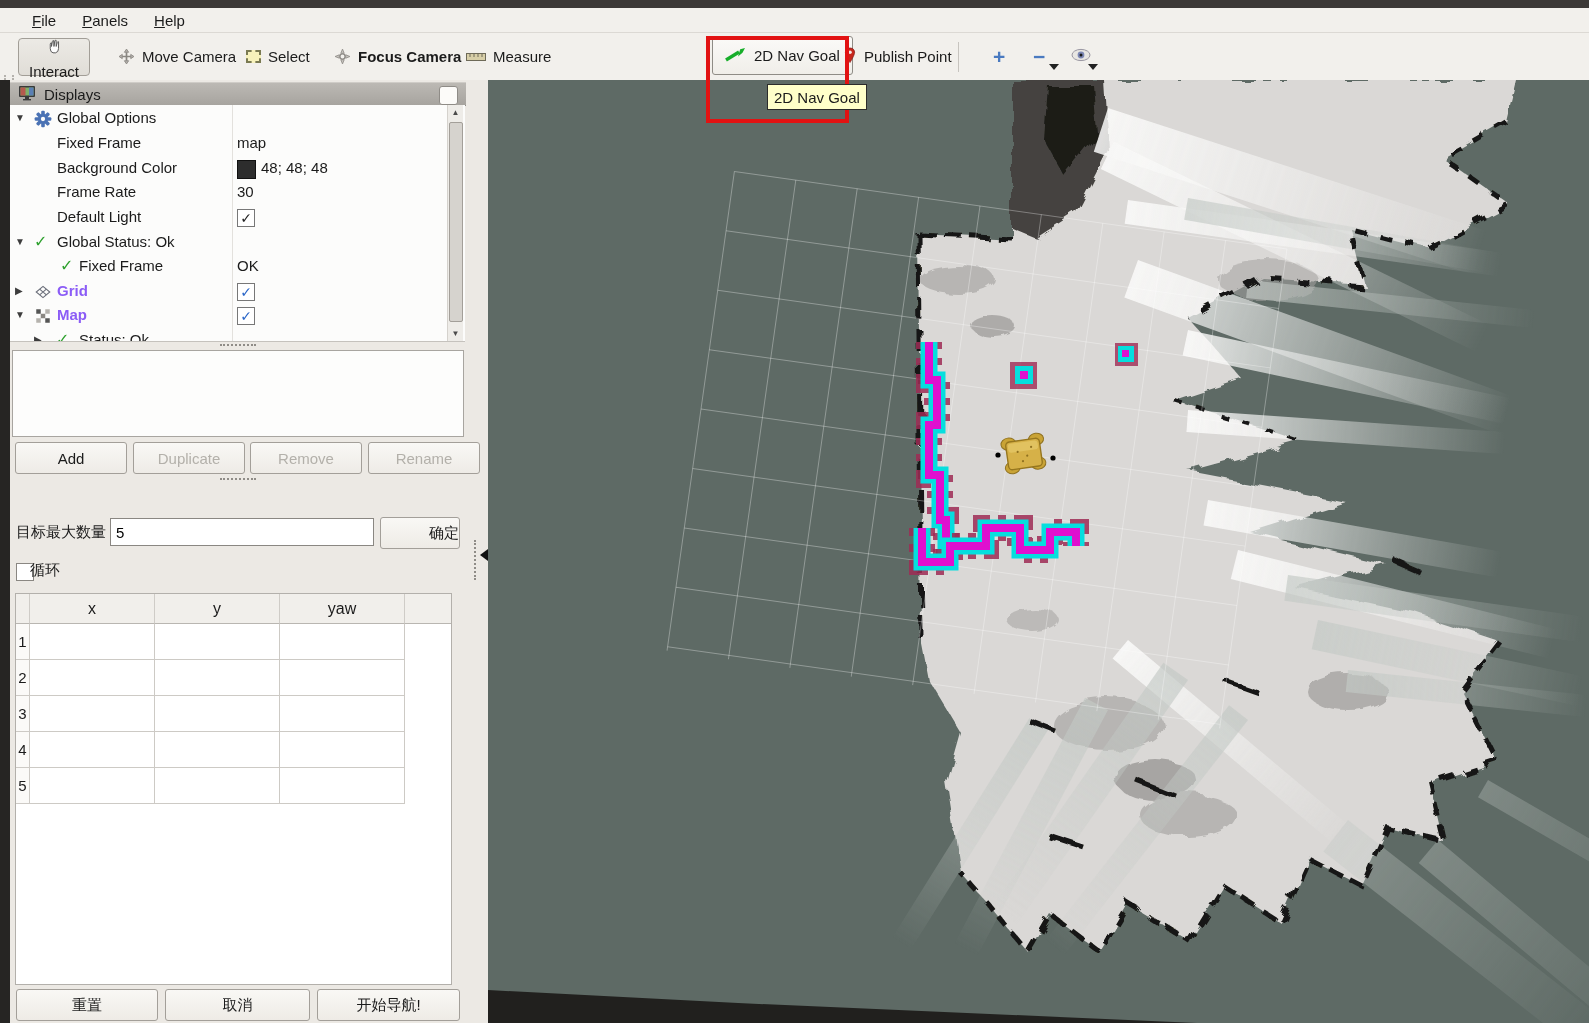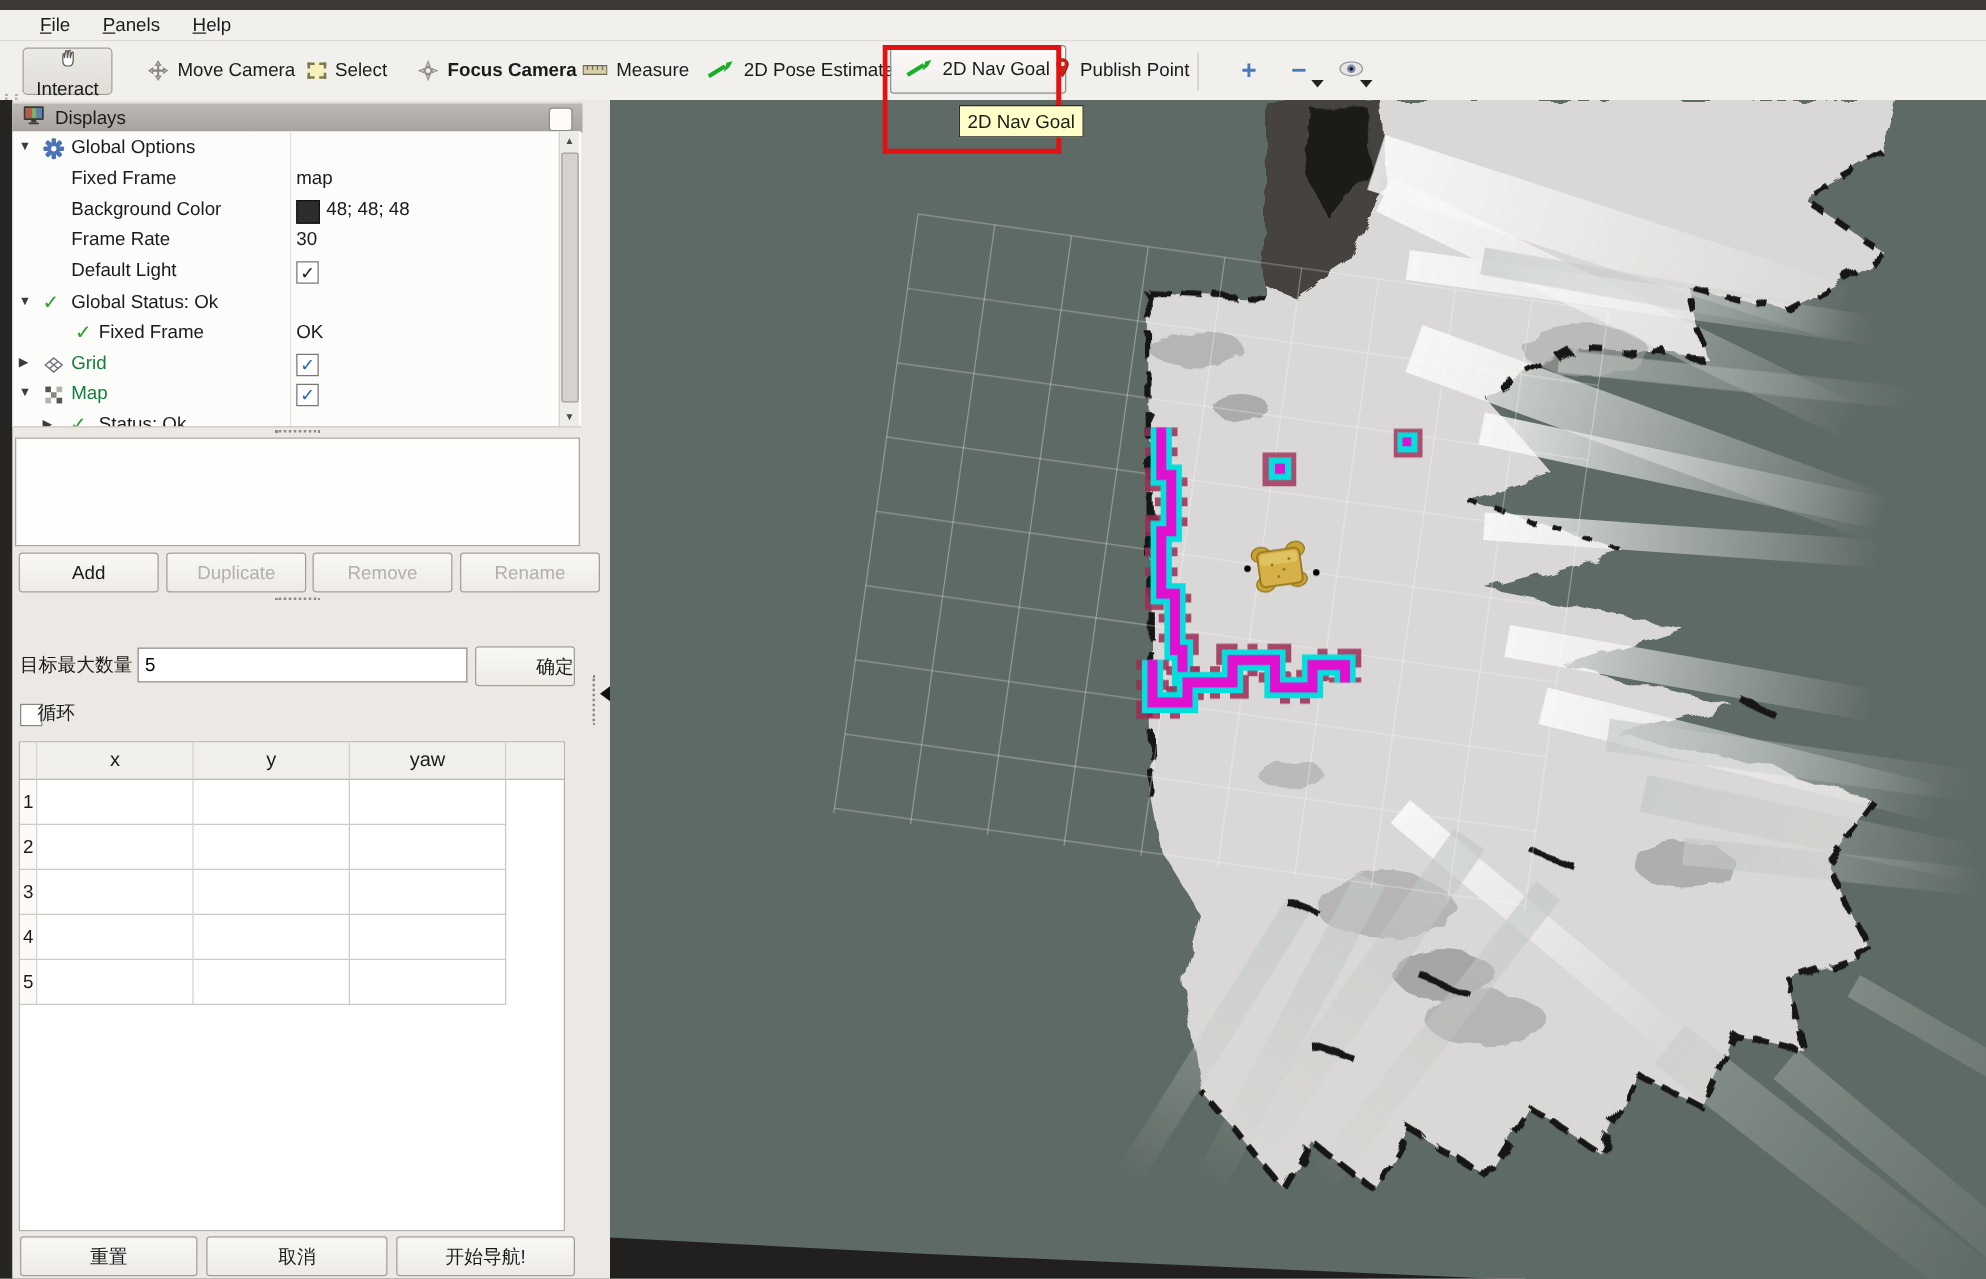--- a/index.html
+++ b/index.html
@@ -39,21 +39,21 @@
         border-bottom:1px solid #c5c2bd;}
   .colsep{position:absolute;left:222px;top:0;width:1px;height:236px;background:#e3e1dd;}
   .trow{position:absolute;left:0;width:455px;height:24px;font-size:15px;}
   .trow .exp{position:absolute;left:5px;top:5px;font-size:10px;color:#3c3c3c;}
   .trow .ricon{position:absolute;left:24px;top:3px;width:18px;height:18px;}
   .trow .lbl{position:absolute;left:47px;top:2px;}
   .trow .sublbl{position:absolute;left:47px;top:2px;}
   .trow .subcheck{position:absolute;left:50px;top:1px;color:#2da12d;font-size:16px;}
   .trow .sublbl2{position:absolute;left:69px;top:2px;}
   .trow .val{position:absolute;left:227px;top:2px;}
-  .bluebold{color:#15803d;font-weight:normal;}
+  .bluebold{color:#8b5cf6;font-weight:bold;}
   .cbx{position:absolute;left:227px;top:3px;width:16px;height:16px;background:#fff;border:1px solid #777;
        display:flex;align-items:center;justify-content:center;font-size:14px;font-weight:bold;}
   .swatch{position:absolute;left:227px;top:3px;width:17px;height:17px;background:#2d2d2d;border:1px solid #111;}
   .swval{position:absolute;left:251px;top:2px;}
   
   .sbar{position:absolute;left:437px;top:27px;width:15px;height:232px;background:#eeece8;border-left:1px solid #d5d2cd;}
   .sarrow{position:absolute;left:0;width:15px;height:15px;display:flex;align-items:center;justify-content:center;
           font-size:8px;color:#4a4a4a;background:#eeece8;}
   .sthumb{position:absolute;left:1px;top:17px;width:12px;height:198px;background:#d6d3ce;border:1px solid #a39f99;border-radius:2px;}
   .splitdots{position:absolute;width:36px;border-top:2px dotted #8f8c87;left:210px;}
@@ -135,29 +135,20 @@
     <div class="tool" style="left:466px;">
       <span>
         <svg width="20" height="10" viewBox="0 0 20 10">
             <rect x="0.5" y="1.5" width="19" height="7" fill="#d8cfa8" stroke="#6e6a58"></rect>
             <path d="M4 1.5 V5 M8 1.5 V5 M12 1.5 V5 M16 1.5 V5" stroke="#6e6a58" stroke-width="1"></path>
           </svg>
       </span>
       <span>Measure</span>
     </div>
 
-    <div class="tool" style="left:566px;">
-      <span>
-        <svg width="22" height="16" viewBox="0 0 22 16">
-            <path d="M1 14 L14 6" stroke="#17ae2a" stroke-width="3.4"></path>
-            <path d="M13 10.5 L20 2 L15.2 3.2 Z M13 10.5 L20 2 L17.5 6.8 Z" fill="#17ae2a"></path>
-          </svg>
-      </span>
-      <span>2D Pose Estimate</span>
-    </div>
 
     <div class="tool navgoalbtn" style="left:712px;">
       <span>
         <svg width="22" height="16" viewBox="0 0 22 16">
             <path d="M1 14 L14 6" stroke="#17ae2a" stroke-width="3.4"></path>
             <path d="M13 10.5 L20 2 L15.2 3.2 Z M13 10.5 L20 2 L17.5 6.8 Z" fill="#17ae2a"></path>
           </svg>
       </span>
       <span>2D Nav Goal</span>
     </div>

